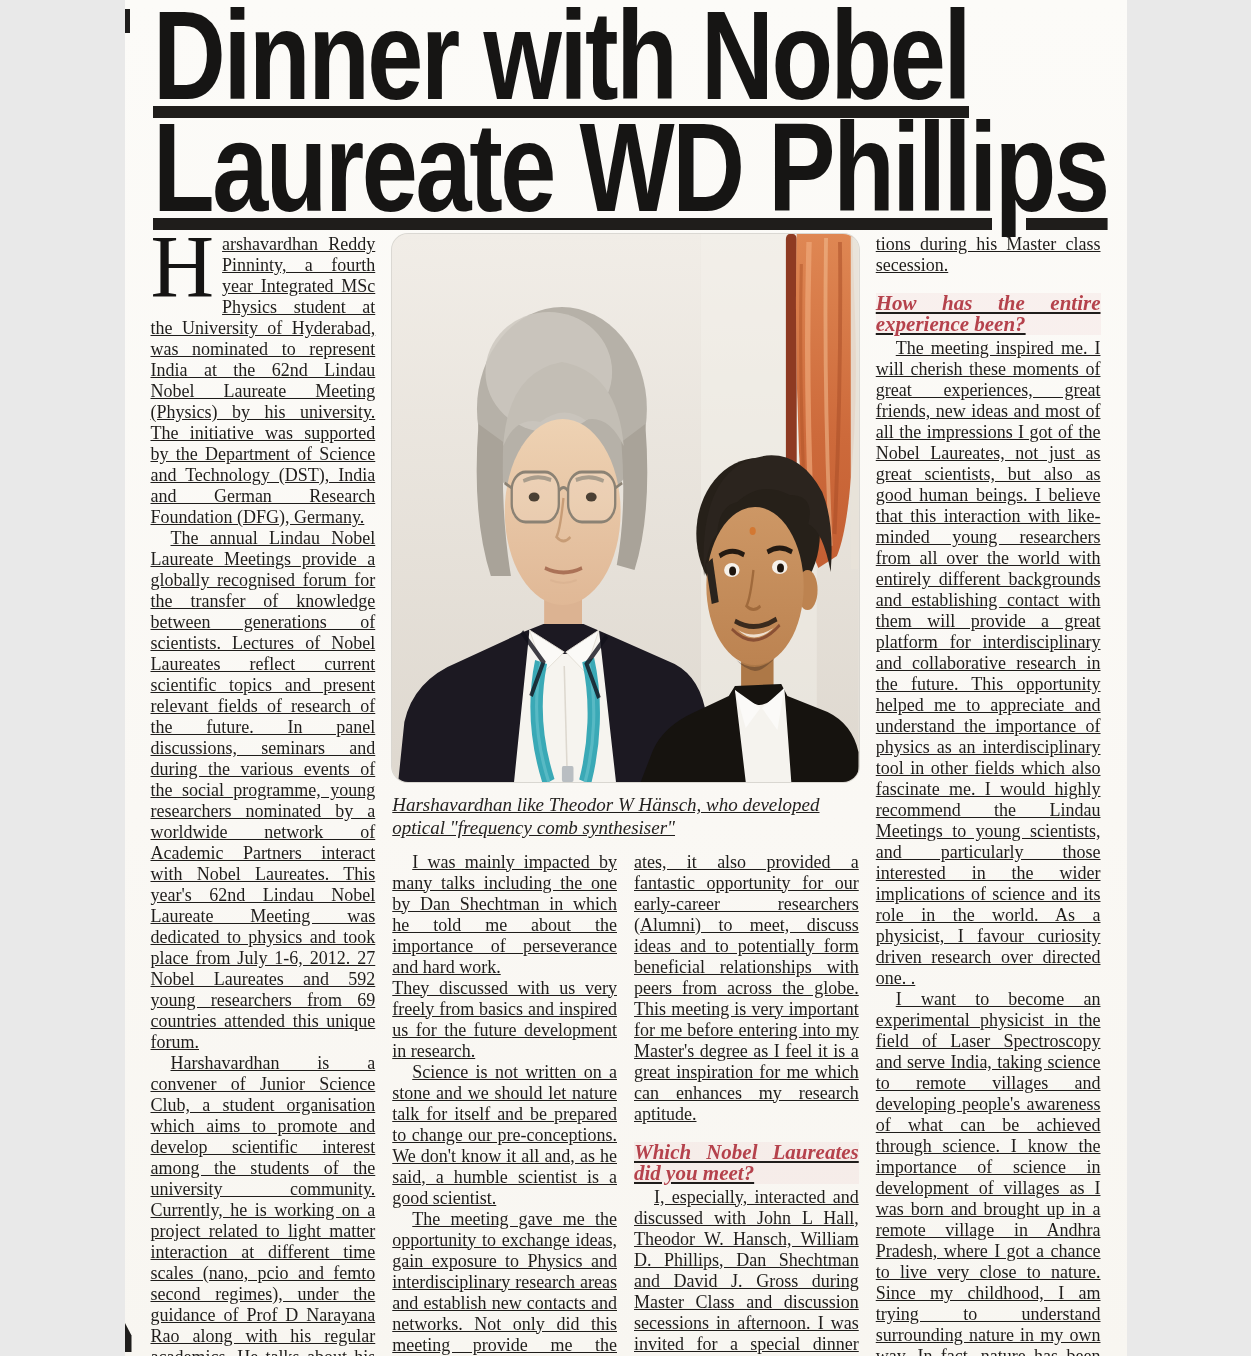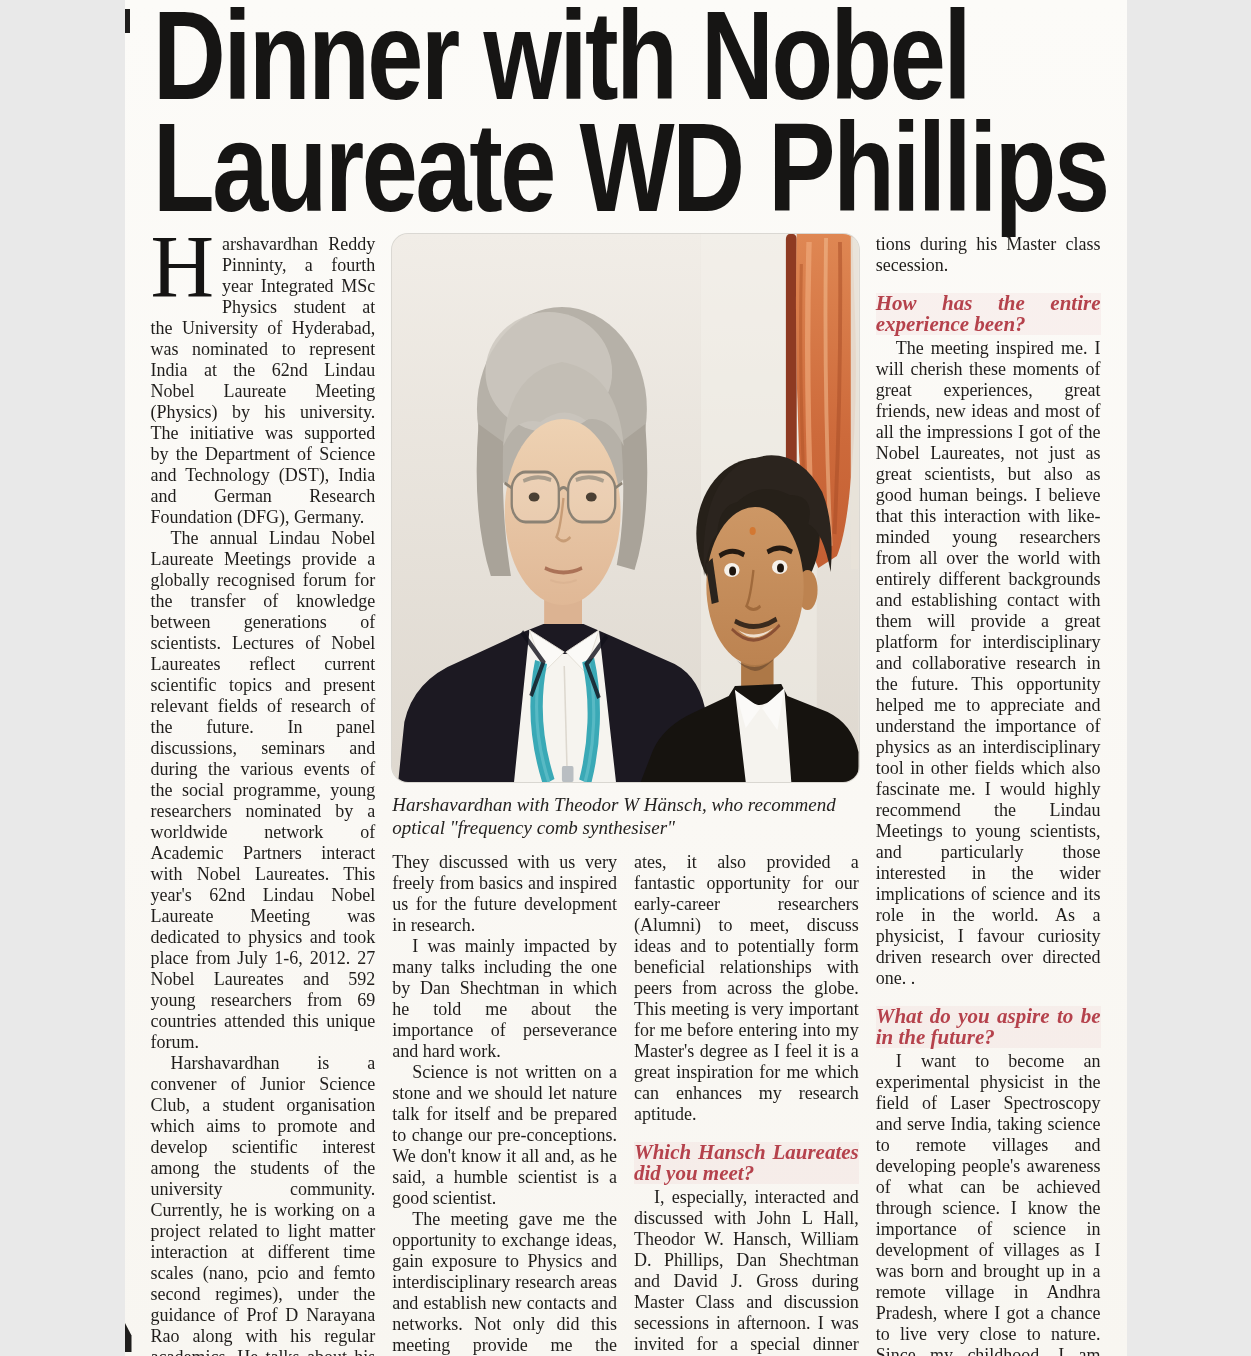--- a/index.html
+++ b/index.html
@@ -6,20 +6,21 @@
   html, body { background: #e9e9e9; }
   .page {
     position: relative;
     width: 1002px;
     height: 1356px;
     margin: 0 auto;
     background: linear-gradient(180deg, #fcfbf8 0%, #faf8f4 60%, #f8f6f1 100%);
     overflow: hidden;
     font-family: "Liberation Serif", serif;
     color: #1f1d1b;
+    text-decoration: underline;
   }
   
   .artifact { position: absolute; background: #1e1d1c; }
   .artifact.tl { left: 0; top: 9px; width: 5px; height: 24px; }
   .artifact.bl { left: 0; bottom: 4px; width: 7px; height: 30px; clip-path: polygon(0 0, 100% 45%, 100% 100%, 0 100%); }
 
   header { padding: 6px 28px 0 28px; }
   .headline { font-family: "Liberation Sans", sans-serif; font-weight: 700; color: #161514; }
   .hl-line {
     font-size: 126px;
@@ -209,38 +210,37 @@
             <path d="M448 396 Q470 412 494 394 Q470 406 448 396 Z" fill="#f3e8da" opacity="0.9"></path>
             <path d="M440 395 Q470 419 502 391" stroke="#8a5034" stroke-width="3" fill="none"></path>
             <path d="M446 426 Q470 441 496 424 Q480 437 470 437 Q456 435 446 426 Z" fill="#32201a" opacity="0.35"></path>
             <path d="M322 548 L338 516 Q352 492 392 478 L436 462 L444 452 L504 450 L512 462 L564 478 Q596 490 604 518 L604 548 Z" fill="#16130f"></path>
             <path d="M444 456 L458 548 L517 548 L508 454 Q488 472 474 471 Q458 468 444 456 Z" fill="#f5f3ee"></path>
             <path d="M444 456 L477 474 L458 494 Z" fill="#fbfaf8"></path>
             <path d="M508 454 L479 474 L499 496 Z" fill="#fbfaf8"></path>
           </g>
         </svg>
       </div>
-      <figcaption class="caption">Harshavardhan with Theodor W Hänsch, who recommend optical "frequency comb synthesiser"</figcaption>
+      <figcaption class="caption">Harshavardhan like Theodor W Hänsch, who developed optical "frequency comb synthesiser"</figcaption>
     </figure>
 
     <section class="col col2">
+      <p class="para indent">I was mainly impacted by many talks including the one by Dan Shechtman in which he told me about the importance of perseverance and hard work.</p>
       <p class="para">They discussed with us very freely from basics and inspired us for the future development in research.</p>
-      <p class="para indent">I was mainly impacted by many talks including the one by Dan Shechtman in which he told me about the importance of perseverance and hard work.</p>
       <p class="para indent">Science is not written on a stone and we should let nature talk for itself and be prepared to change our pre-conceptions. We don't know it all and, as he said, a humble scientist is a good scientist.</p>
       <p class="para indent">The meeting gave me the opportunity to exchange ideas, gain exposure to Physics and interdisciplinary research areas and establish new contacts and networks. Not only did this meeting provide me the opportunity to meet and hear from Nobel laure-</p>
     </section>
 
     <section class="col col3">
       <p class="para">ates, it also provided a fantastic opportunity for our early-career researchers (Alumni) to meet, discuss ideas and to potentially form beneficial relationships with peers from across the globe. This meeting is very important for me before entering into my Master's degree as I feel it is a great inspiration for me which can enhances my research aptitude.</p>
-      <h3 class="question">Which Hansch Laureates did you meet?</h3>
+      <h3 class="question">Which Nobel Laureates did you meet?</h3>
       <p class="para indent">I, especially, interacted and discussed with John L Hall, Theodor W. Hansch, William D. Phillips, Dan Shechtman and David J. Gross during Master Class and discussion secessions in afternoon. I was invited for a special dinner with William D. Phillips, known for contribution to Laser Cooling, for asking good ques-</p>
     </section>
 
     <section class="col col4">
       <p class="para">tions during his Master class secession.</p>
       <h3 class="question">How has the entire experience been?</h3>
       <p class="para indent">The meeting inspired me. I will cherish these moments of great experiences, great friends, new ideas and most of all the impressions I got of the Nobel Laureates, not just as great scientists, but also as good human beings.  I believe that this interaction with like-minded young researchers from all over the world with entirely different backgrounds and establishing contact with them will provide a great platform for interdisciplinary and collaborative research in the future. This opportunity helped me to appreciate and understand the importance of physics as an interdisciplinary tool in other fields which also fascinate me. I would highly recommend the Lindau Meetings to young scientists, and particularly those interested in the wider implications of science and its role in the world. As a physicist, I favour curiosity driven research over directed one. .</p>
-      <h3 class="question">What do you aspire to be in the future?</h3>
       <p class="para indent">I want to become an experimental physicist in the field of Laser Spectroscopy and serve India, taking science to remote villages and developing people's awareness of what can be achieved through science. I know the importance of science in development of villages as I was born and brought up in a remote village in Andhra Pradesh, where I got a chance to live very close to nature. Since my childhood, I am trying to understand surrounding nature in my own way. In fact, nature has been the main motivation for me to take up research as a career. I strongly believe that for every research problem, nature holds a solution, but we just ignore it. Hence I would like to learn the fundamentals of natural sciences in great depth.</p>
     </section>
 
   </main>
 </div>
 
 </body></html>

